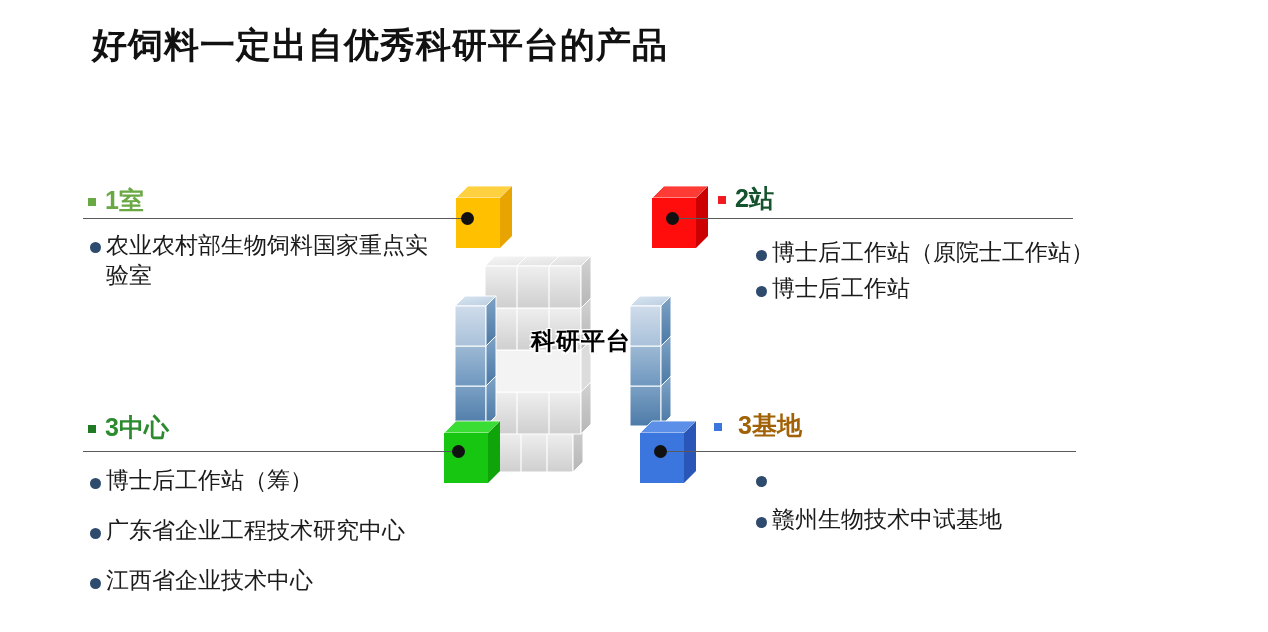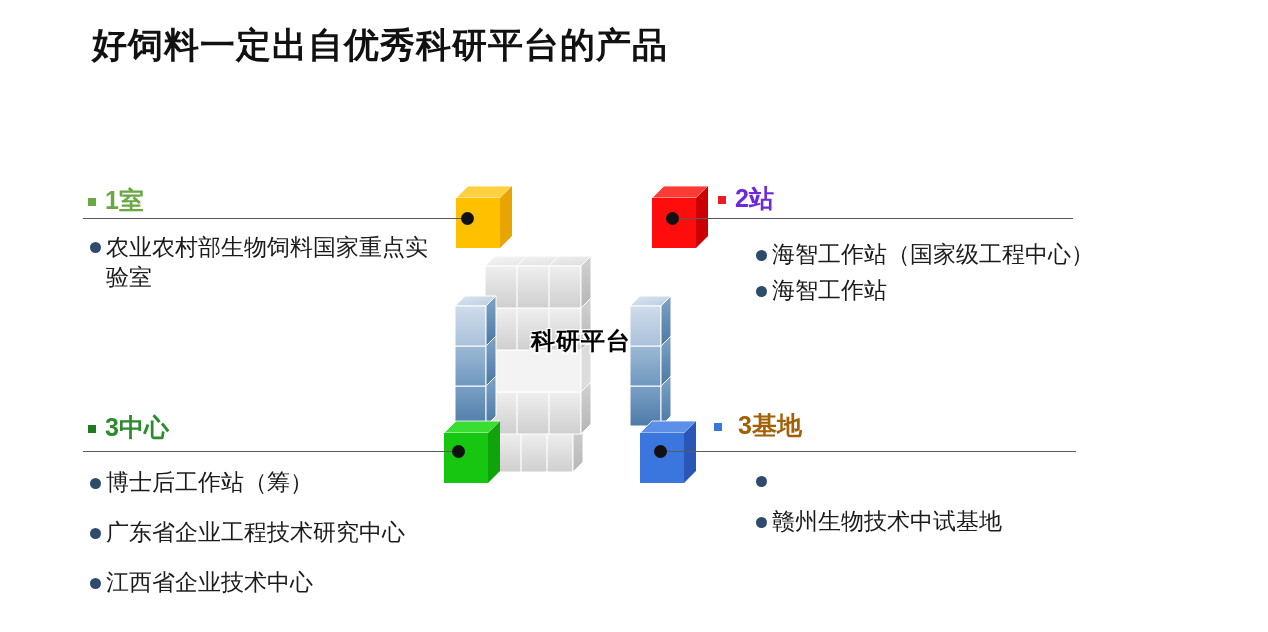--- a/index.html
+++ b/index.html
@@ -42,21 +42,21 @@
     width: 8px;
     height: 8px;
     display: inline-block;
     position: relative;
     top: 1px;
   }
 
   #head-1shi  { left: 88px;  top: 184px; color: #69A843; }
   #head-1shi .sq-bullet { background: #69A843; }
 
-  #head-2zhan { left: 718px; top: 182px; color: #6d28d9; }
+  #head-2zhan { left: 718px; top: 182px; color: #14532d; }
   #head-2zhan .sq-bullet { background: #EE1C22; }
 
   #head-3center { left: 88px;  top: 411px; color: #2C8B2E; }
   #head-3center .sq-bullet { background: #1F7A21; }
 
   #head-3base { left: 714px; top: 409px; color: #a16207; gap: 16px; }
   #head-3base .sq-bullet { background: #3A76DE; }
 
   
   .rule {
@@ -97,21 +97,21 @@
   }
   .dot-bullet {
     flex: 0 0 auto;
     width: 11px;
     height: 11px;
     border-radius: 50%;
     background: #2E4B6E;
     margin-top: 10px;
     margin-right: 5px;
   }
-  .btext { display: block; }
+  .btext { display: block; font-family: Liberation Mono, monospace; }
 
   #list-1shi   { left: 90px;  top: 232px; width: 360px; }
   #list-1shi li { line-height: 1.32; }
 
   #list-2zhan  { left: 756px; top: 240px; width: 430px; }
   #list-2zhan li { margin-bottom: 6px; }
 
   #list-3center { left: 90px;  top: 468px; width: 430px; }
   #list-3center li { margin-bottom: 20px; }
 
@@ -318,25 +318,25 @@
     </li>
   </ul>
 
   <div class="quad-head" id="head-2zhan">
     <span class="sq-bullet"></span>
     <span>2站</span>
   </div>
   <ul class="blist" id="list-2zhan">
     <li>
       <span class="dot-bullet"></span>
-      <span class="btext">海智工作站（国家级工程中心）</span>
-    </li>
-    <li>
-      <span class="dot-bullet"></span>
-      <span class="btext">海智工作站</span>
+      <span class="btext">博士后工作站（原院士工作站）</span>
+    </li>
+    <li>
+      <span class="dot-bullet"></span>
+      <span class="btext">博士后工作站</span>
     </li>
   </ul>
 
   <div class="quad-head" id="head-3center">
     <span class="sq-bullet"></span>
     <span>3中心</span>
   </div>
   <ul class="blist" id="list-3center">
     <li>
       <span class="dot-bullet"></span>

